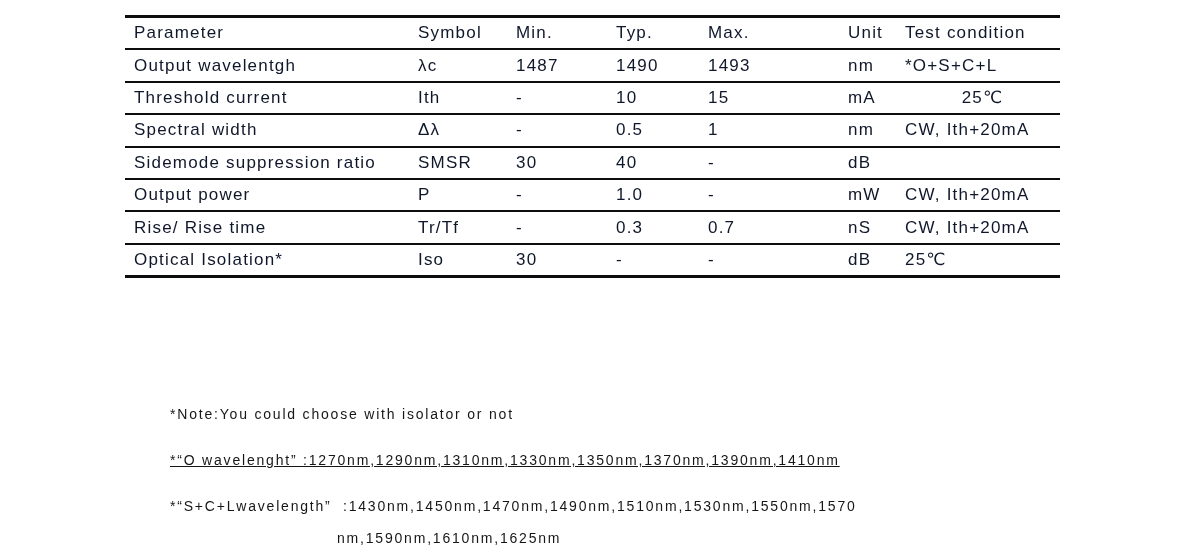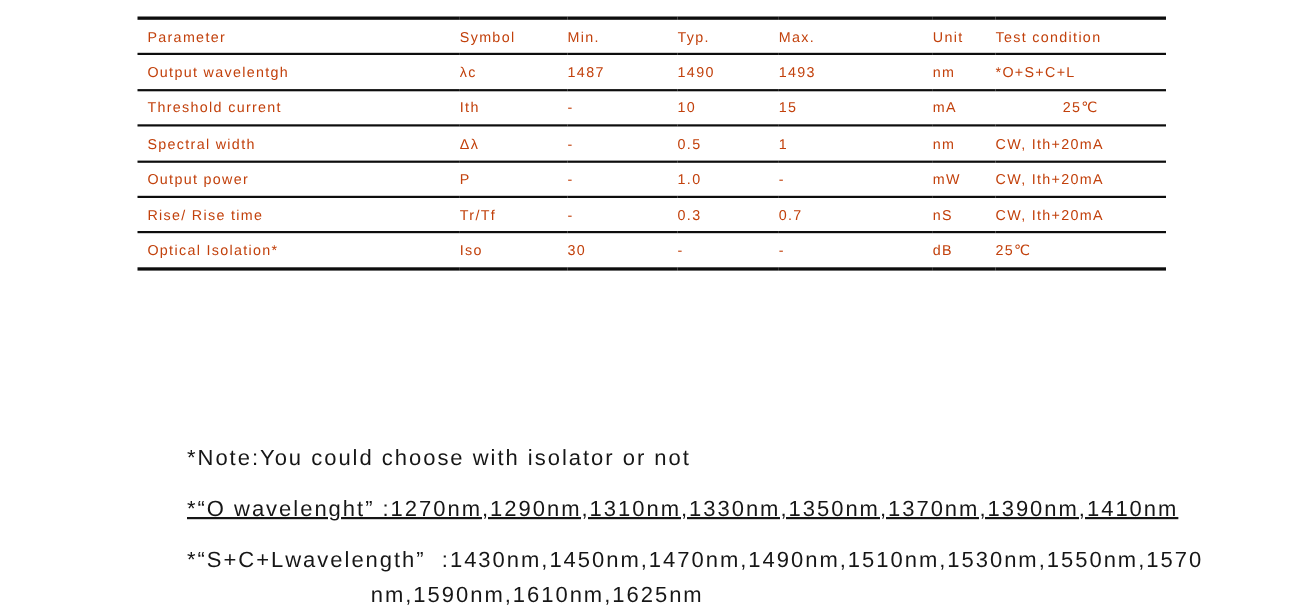--- a/index.html
+++ b/index.html
@@ -17,22 +17,22 @@
   }
   table.spec-table {
     position: absolute;
     left: 125px;
     top: 15px;
     width: 935px;
     border-collapse: collapse;
     table-layout: fixed;
     border-top: 3px solid #0d0d0d;
     border-bottom: 3px solid #0d0d0d;
-    color: #c2410c;
-    font-size: 13px;
+    color: #0f172a;
+    font-size: 17px;
     letter-spacing: 1.2px;
   }
   table.spec-table th,
   table.spec-table td {
     border-bottom: 2px solid #0d0d0d;
     height: 30.4px;
     padding: 0;
     text-align: left;
     vertical-align: middle;
     font-weight: normal;
@@ -41,21 +41,21 @@
   }
   table.spec-table th:first-child,
   table.spec-table td:first-child {
     padding-left: 9px;
   }
   table.spec-table td.center {
     text-align: center;
   }
   .note {
     position: absolute;
-    font-size: 20px;
+    font-size: 14px;
     letter-spacing: 1.8px;
     color: #161616;
     white-space: pre;
     margin-top: 40px;
   }
   #note1 { left: 170px; top: 366px; }
   #note2 { left: 170px; top: 412px; text-decoration: underline; }
   #note3a { left: 170px; top: 458px; }
   #note3b { left: 337px; top: 490px; }
 </style>
@@ -107,20 +107,29 @@
         <tr>
           <td>Spectral width</td>
           <td>Δλ</td>
           <td>-</td>
           <td>0.5</td>
           <td>1</td>
           <td>nm</td>
           <td>CW, Ith+20mA</td>
         </tr>
         <tr>
+          <td>Sidemode suppression ratio</td>
+          <td>SMSR</td>
+          <td>30</td>
+          <td>40</td>
+          <td>-</td>
+          <td>dB</td>
+          <td></td>
+        </tr>
+        <tr>
           <td>Output power</td>
           <td>P</td>
           <td>-</td>
           <td>1.0</td>
           <td>-</td>
           <td>mW</td>
           <td>CW, Ith+20mA</td>
         </tr>
         <tr>
           <td>Rise/ Rise time</td>

